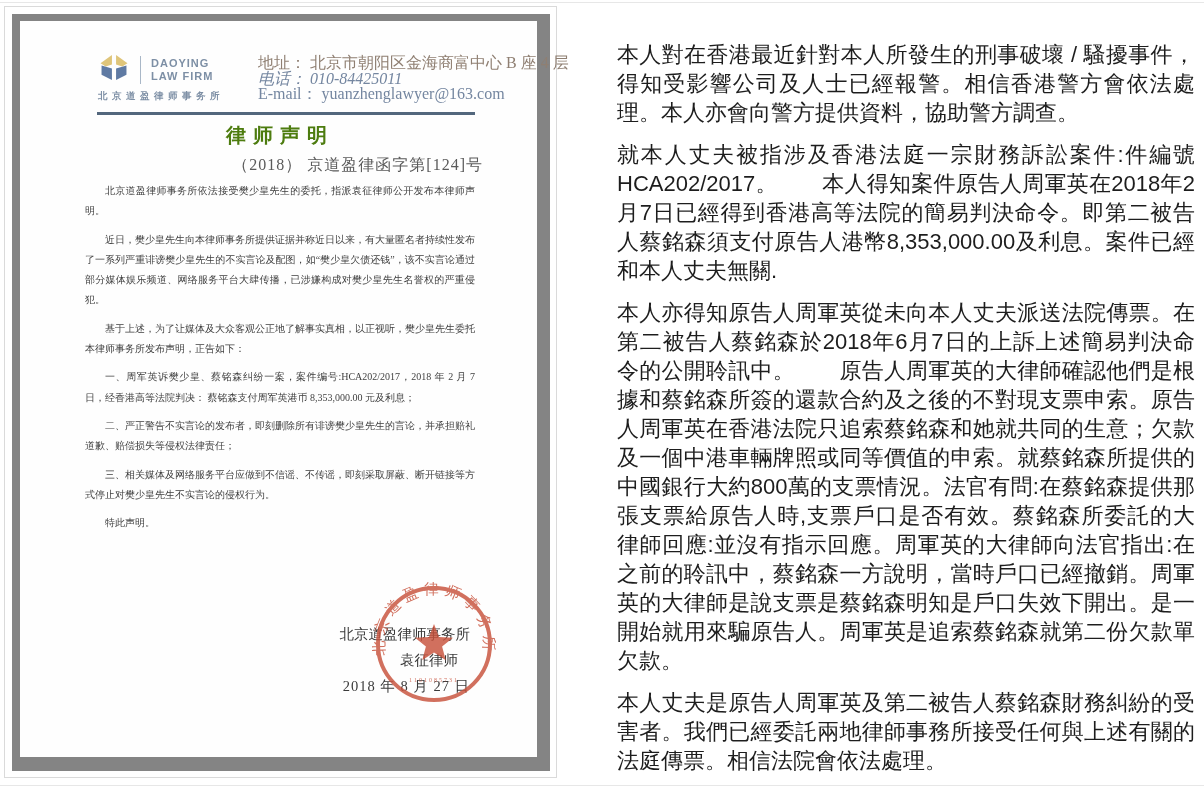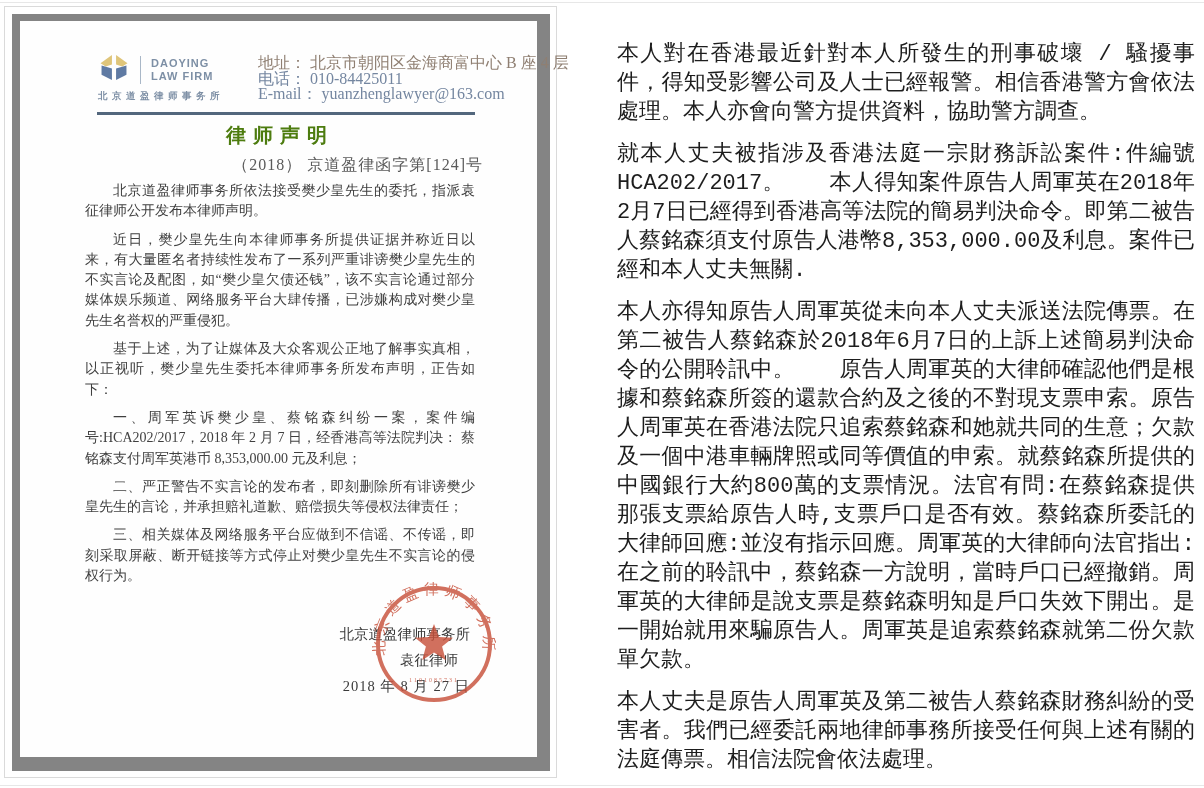--- a/index.html
+++ b/index.html
@@ -30,48 +30,48 @@
   .logo{position:absolute;left:78px;top:33px;}
   .logo-top{display:flex;align-items:center;gap:10px;}
   .logo-divider{width:1px;height:28px;background:#a9b7c7;}
   .logo-names{color:#7d8fa5;font-weight:bold;font-size:11px;line-height:13px;letter-spacing:1px;
     font-family:"Liberation Sans","DejaVu Sans",sans-serif;}
   .logo-cn{margin-top:5px;color:#7d8fa5;font-weight:bold;font-size:9.5px;letter-spacing:4.5px;
     font-family:"Liberation Sans","DejaVu Sans",sans-serif;white-space:nowrap;}
 
   .contact{position:absolute;left:238px;top:34px;font-size:16px;line-height:15.5px;white-space:nowrap;}
   .contact .addr{color:#8f7f72;}
-  .contact .tel{color:#7486a0;}
+  .contact .tel{color:#7486a0;font-style:italic;}
   .contact .mail{color:#7486a0;}
 
   .head-rule{position:absolute;left:77px;top:91px;width:378px;height:2.5px;background:#53677d;}
 
   .doc-title{position:absolute;left:65px;top:101px;width:390px;text-align:center;
     font-size:20px;font-weight:bold;letter-spacing:7px;color:#4d7c0f;}
 
   .ref-no{position:absolute;left:65px;top:134px;width:398px;text-align:right;
     font-size:16px;color:#5a5a5a;letter-spacing:1px;}
 
   .doc-body{position:absolute;left:65px;top:160px;width:390px;
-    font-size:14px;line-height:20.3px;text-align:justify;}
+    font-size:10px;line-height:20.3px;text-align:justify;}
   .doc-body p{margin:0 0 8px 0;text-indent:2em;}
 
   .signature{position:absolute;right:67px;top:600px;text-align:right;
     font-size:14.5px;line-height:26px;color:#3a3a3a;white-space:nowrap;}
   .signature .sig-lawyer{padding-right:12px;}
   .signature .sig-date{letter-spacing:1px;}
 
   .stamp{position:absolute;left:352px;top:561px;opacity:.82;}
 
   
   .statement{
     position:absolute;left:617px;top:40px;width:578px;
     color:#1d1d1d;font-size:22px;line-height:29px;font-weight:500;
     text-align:justify;
-    font-family:Liberation Mono, monospace;
+    font-family:Liberation Sans, sans-serif;
   }
   .statement p{margin:0 0 13px 0;}
 </style>
 </head>
 <body>
 
 <div class="edge-line top"></div>
 <div class="edge-line bottom"></div>
 
 <div class="photo">
@@ -108,20 +108,21 @@
       <div class="doc-title">律师声明</div>
       <div class="ref-no">（2018） 京道盈律函字第[124]号</div>
 
       <div class="doc-body">
         <p>北京道盈律师事务所依法接受樊少皇先生的委托，指派袁征律师公开发布本律师声明。</p>
         <p>近日，樊少皇先生向本律师事务所提供证据并称近日以来，有大量匿名者持续性发布了一系列严重诽谤樊少皇先生的不实言论及配图，如“樊少皇欠债还钱”，该不实言论通过部分媒体娱乐频道、网络服务平台大肆传播，已涉嫌构成对樊少皇先生名誉权的严重侵犯。</p>
         <p>基于上述，为了让媒体及大众客观公正地了解事实真相，以正视听，樊少皇先生委托本律师事务所发布声明，正告如下：</p>
         <p>一、周军英诉樊少皇、蔡铭森纠纷一案，案件编号:HCA202/2017，2018 年 2 月 7 日，经香港高等法院判决： 蔡铭森支付周军英港币 8,353,000.00 元及利息；</p>
         <p>二、严正警告不实言论的发布者，即刻删除所有诽谤樊少皇先生的言论，并承担赔礼道歉、赔偿损失等侵权法律责任；</p>
         <p>三、相关媒体及网络服务平台应做到不信谣、不传谣，即刻采取屏蔽、断开链接等方式停止对樊少皇先生不实言论的侵权行为。</p>
+        <p>特此声明。</p>
       </div>
 
       <div class="signature">
         <div class="sig-firm">北京道盈律师事务所</div>
         <div class="sig-lawyer">袁征律师</div>
         <div class="sig-date">2018 年 8 月 27 日</div>
       </div>
 
       <div class="stamp">
         <svg width="124" height="124" viewBox="0 0 124 124">

